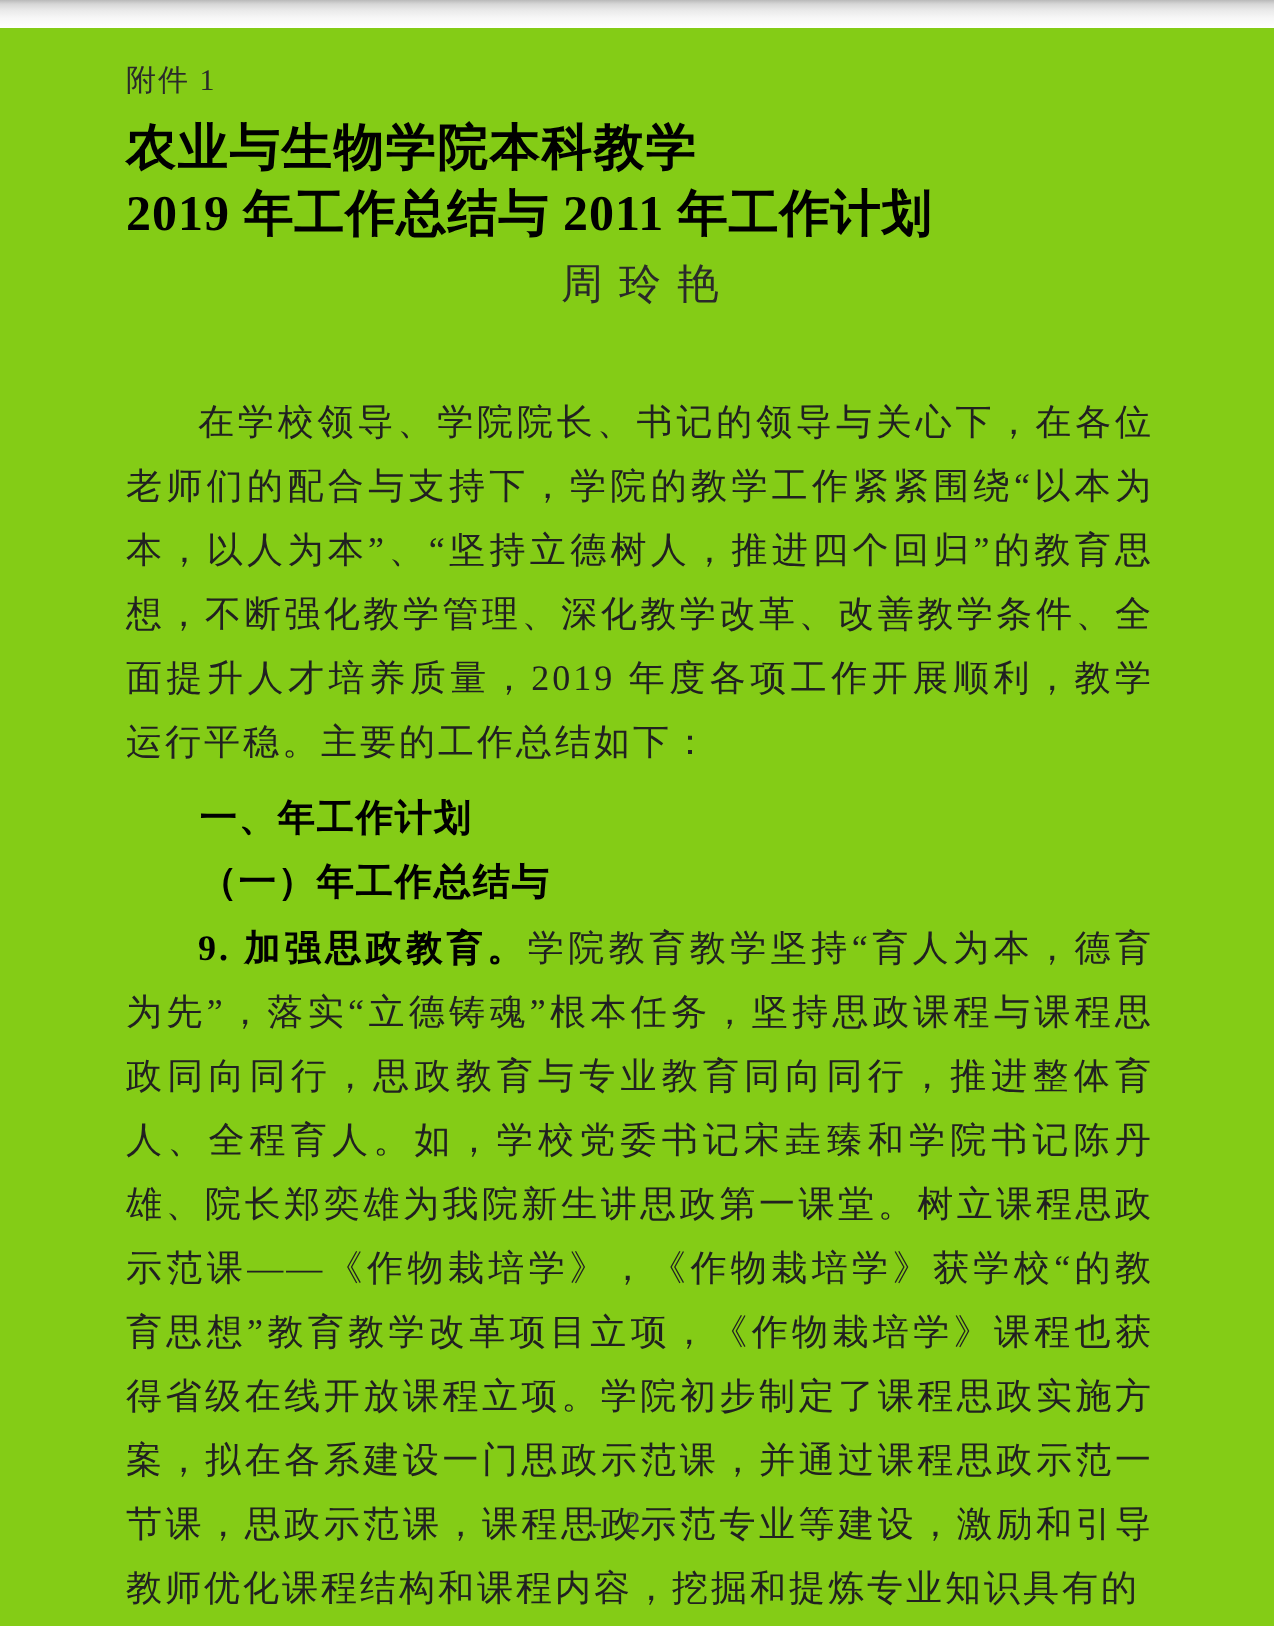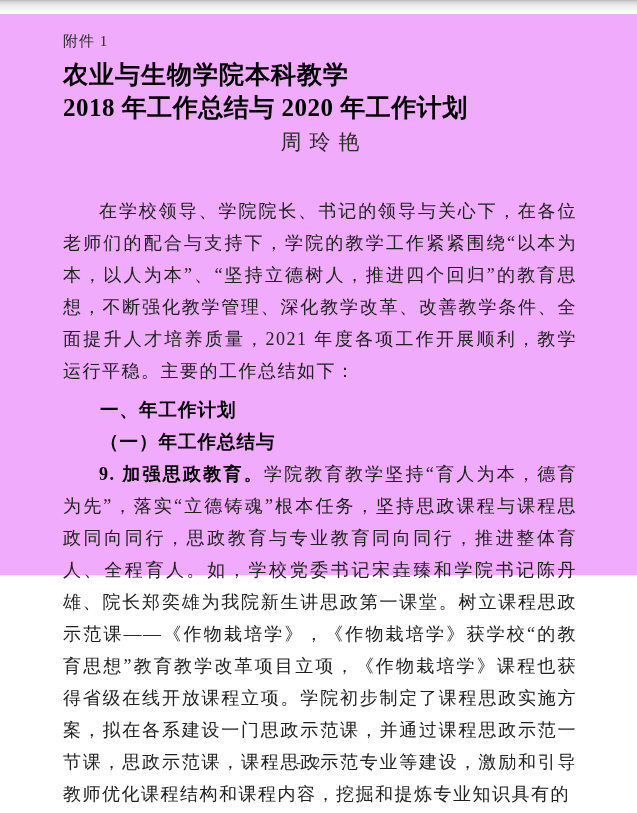--- a/index.html
+++ b/index.html
@@ -6,22 +6,22 @@
     margin: 0;
     padding: 0;
     width: 637px;
     height: 813px;
     background: #ffffff;
     overflow: hidden;
   }
   .page {
     position: relative;
     width: 637px;
-    height: 575px;
-    background: #f0abfc;
+    height: 813px;
+    background: #84cc16;
     font-family: "Liberation Serif", "DejaVu Serif", serif;
     color: #1d1d1d;
   }
   .scan-shadow-top {
     position: absolute;
     top: 0; left: 0; right: 0;
     height: 14px;
     background: linear-gradient(to bottom,
       #b9b9b9 0px, #d6d6d6 2px, #e9e9e9 5px, #f7f7f7 9px, #ffffff 14px);
     pointer-events: none;
@@ -98,27 +98,27 @@
 <div class="page">
 
   <div class="scan-shadow-top"></div>
 
   <div class="doc">
 
     <div class="attachment-label">附件 1</div>
 
     <div class="title title-line-1">农业与生物学院本科教学</div>
 
-    <div class="title title-line-2">2018 年工作总结与 2020 年工作计划</div>
+    <div class="title title-line-2">2019 年工作总结与 2011 年工作计划</div>
 
     <div class="author">周玲艳</div>
 
     <div class="body-text">
 
-      <p>在学校领导、学院院长、书记的领导与关心下，在各位老师们的配合与支持下，学院的教学工作紧紧围绕“以本为本，以人为本”、“坚持立德树人，推进四个回归”的教育思想，不断强化教学管理、深化教学改革、改善教学条件、全面提升人才培养质量，2021 年度各项工作开展顺利，教学运行平稳。主要的工作总结如下：</p>
+      <p>在学校领导、学院院长、书记的领导与关心下，在各位老师们的配合与支持下，学院的教学工作紧紧围绕“以本为本，以人为本”、“坚持立德树人，推进四个回归”的教育思想，不断强化教学管理、深化教学改革、改善教学条件、全面提升人才培养质量，2019 年度各项工作开展顺利，教学运行平稳。主要的工作总结如下：</p>
 
       <div class="section-heading">一、年工作计划</div>
 
       <div class="subsection-heading">（一）年工作总结与</div>
 
       <p><span class="item-lead">9. 加强思政教育。</span><span>学院教育教学坚持“育人为本，德育为先”，落实“立德铸魂”根本任务，坚持思政课程与课程思政同向同行，思政教育与专业教育同向同行，推进整体育人、全程育人。如，学校党委书记宋垚臻和学院书记陈丹雄、院长郑奕雄为我院新生讲思政第一课堂。树立课程思政示范课——《作物栽培学》，《作物栽培学》获学校“的教育思想”教育教学改革项目立项，《作物栽培学》课程也获得省级在线开放课程立项。学院初步制定了课程思政实施方案，拟在各系建设一门思政示范课，并通过课程思政示范一节课，思政示范课，课程思政示范专业等建设，激励和引导教师优化课程结构和课程内容，挖掘和提炼专业知识具有的</span></p>
 
     </div>
   </div>
 

